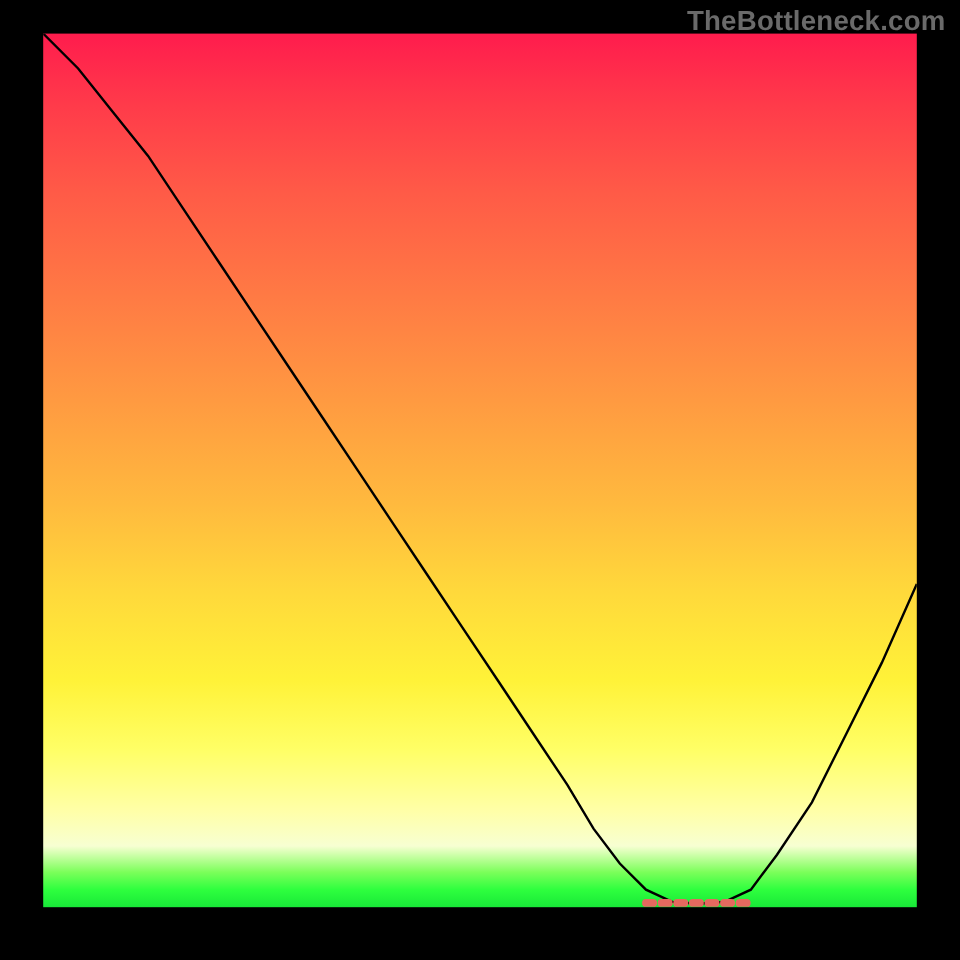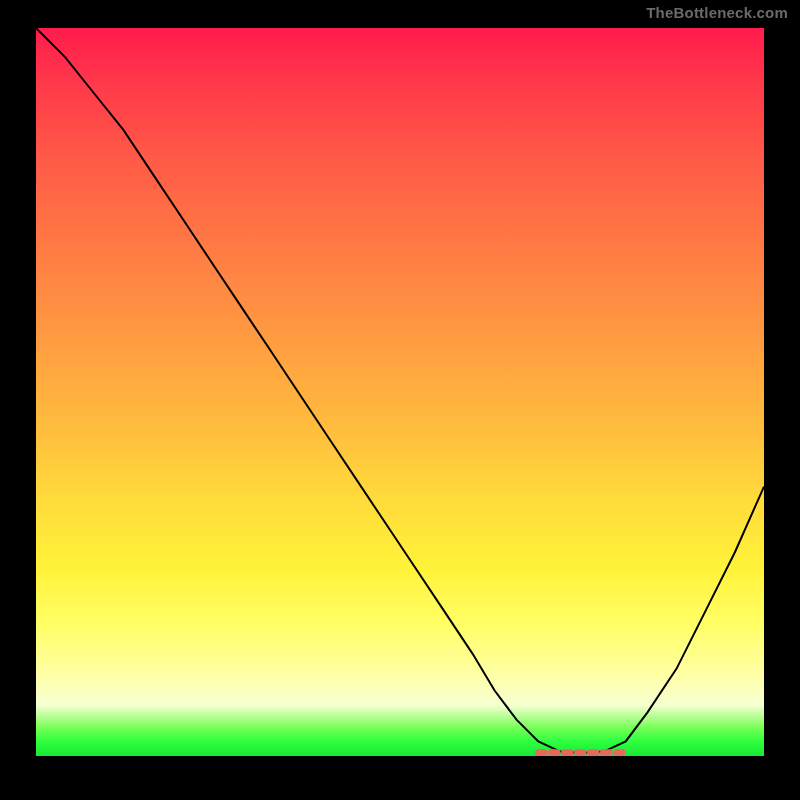--- a/index.html
+++ b/index.html
@@ -15,21 +15,21 @@
     position: relative;
     width: 800px;
     height: 800px;
     background: #000;
   }
   .watermark {
     position: absolute;
     top: 4px;
     right: 12px;
     color: #6a6a6a;
-    font-size: 15px;
+    font-size: 23px;
     font-weight: 600;
     letter-spacing: 0.2px;
     z-index: 5;
     text-align: right;
   }
   .plot {
     position: absolute;
     left: 36px;
     top: 28px;
     width: 728px;

